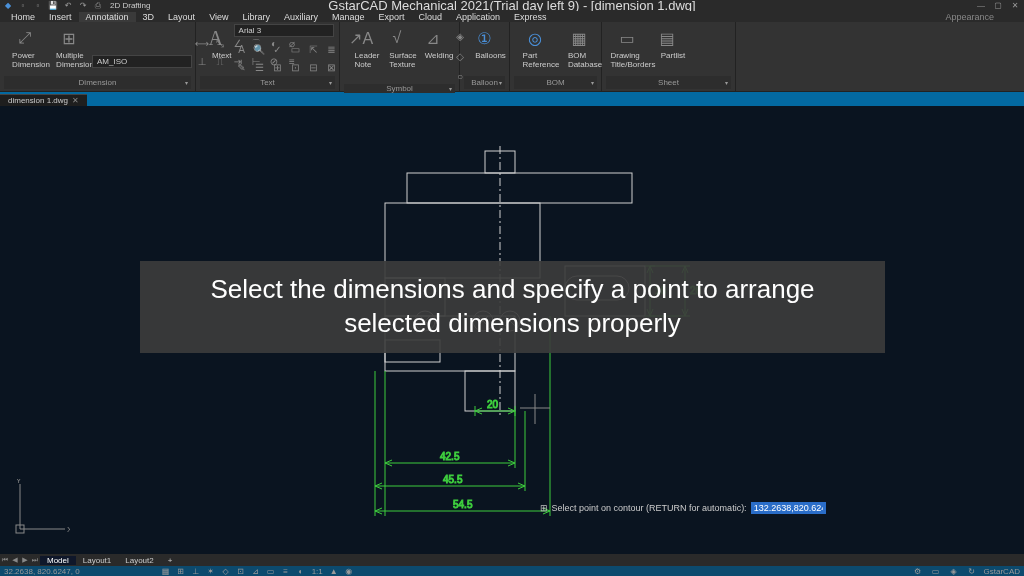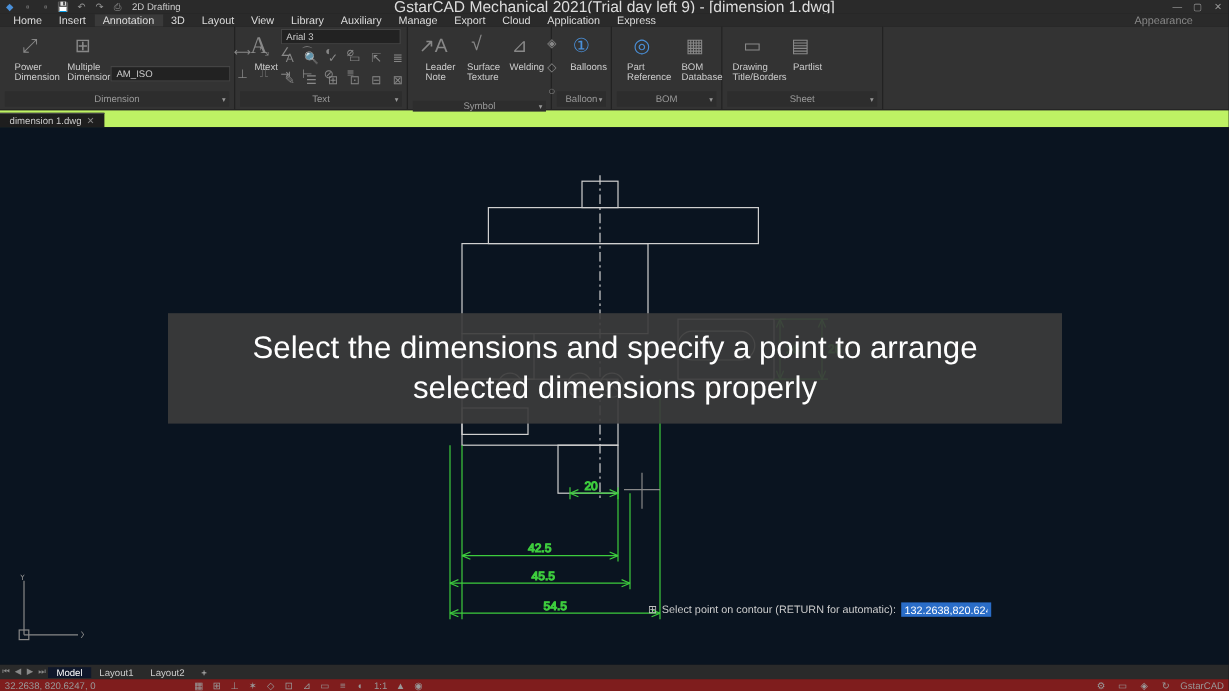--- a/index.html
+++ b/index.html
@@ -24,40 +24,40 @@
 .panel-label::after { content: '▾'; position: absolute; right: 3px; font-size: 6px; }
 .big-btn { display: flex; flex-direction: column; align-items: center; width: 42px; padding-top: 2px; cursor: pointer; }
 .big-btn-icon { width: 24px; height: 24px; display: flex; align-items: center; justify-content: center; font-size: 16px; color: #888; }
 .big-btn-label { font-size: 8px; color: #ccc; text-align: left; line-height: 1.1; margin-top: 2px; margin-left: 12px; }
 .small-grid { display: grid; grid-template-columns: repeat(auto-fill, 16px); gap: 2px; }
 .small-btn { width: 16px; height: 16px; display: flex; align-items: center; justify-content: center; font-size: 10px; color: #888; cursor: pointer; }
 .style-dropdown { background: #222; border: 1px solid #444; font-size: 8px; padding: 1px 4px; color: #ccc; width: 100px; margin-bottom: 2px; }
 .text-item { padding: 1px 6px; font-size: 8px; color: #ccc; cursor: pointer; }
 .chk-icon { width: 12px; height: 12px; display: inline-flex; }
 
-.doc-tabs { height: 14px; background: #bef264; display: flex; align-items: flex-end; }
+.doc-tabs { height: 14px; background: #0369a1; display: flex; align-items: flex-end; }
 .doc-tab { background: #1e1e1e; padding: 1px 8px; font-size: 8px; color: #ccc; border-top: 1px solid #444; display: flex; align-items: center; gap: 4px; }
 .doc-tab-close { font-size: 8px; color: #888; cursor: pointer; }
 
 .canvas { position: absolute; top: 106px; left: 0; right: 0; bottom: 22px; background: #0a1420; }
 .ucs-icon { position: absolute; left: 10px; bottom: 15px; width: 60px; height: 60px; }
 .drawing { position: absolute; left: 325px; top: 30px; }
 
 .instruction-overlay { position: absolute; left: 140px; top: 155px; width: 745px; background: rgba(60,60,60,0.92); padding: 12px 20px; text-align: center; font-size: 26px; color: #ffffff; line-height: 1.3; }
 
 .cmd-prompt { position: absolute; left: 540px; top: 396px; display: flex; align-items: center; gap: 4px; font-size: 9px; }
 .cmd-prompt-text { color: #ccc; }
 .cmd-prompt-input { background: #2a6dc8; color: #fff; padding: 1px 3px; border: none; font-size: 9px; width: 75px; }
 
 .layout-tabs { position: absolute; bottom: 10px; left: 0; right: 0; height: 12px; background: #2a2a2a; display: flex; align-items: center; }
 .nav-btn { width: 10px; text-align: center; font-size: 7px; color: #888; cursor: pointer; }
 .layout-tab { padding: 0 7px; font-size: 8px; color: #ccc; cursor: pointer; }
 .layout-tab.active { background: #0f172a; color: #fff; }
 
-.status-bar { position: absolute; bottom: 0; left: 0; right: 0; height: 10px; background: #7f1d1d; display: flex; align-items: center; font-size: 8px; color: #999; padding: 0 4px; }
+.status-bar { position: absolute; bottom: 0; left: 0; right: 0; height: 10px; background: #0c4a6e; display: flex; align-items: center; font-size: 8px; color: #999; padding: 0 4px; }
 .status-coords { flex: 0 0 auto; margin-right: 20px; }
 .status-icons { display: flex; gap: 3px; margin-left: 60px; }
 .status-icon-btn { width: 12px; height: 9px; display: flex; align-items: center; justify-content: center; cursor: pointer; }
 .status-right { margin-left: auto; display: flex; gap: 6px; align-items: center; }
 
 svg { display: block; }
 </style>
 </head>
 <body>
 

